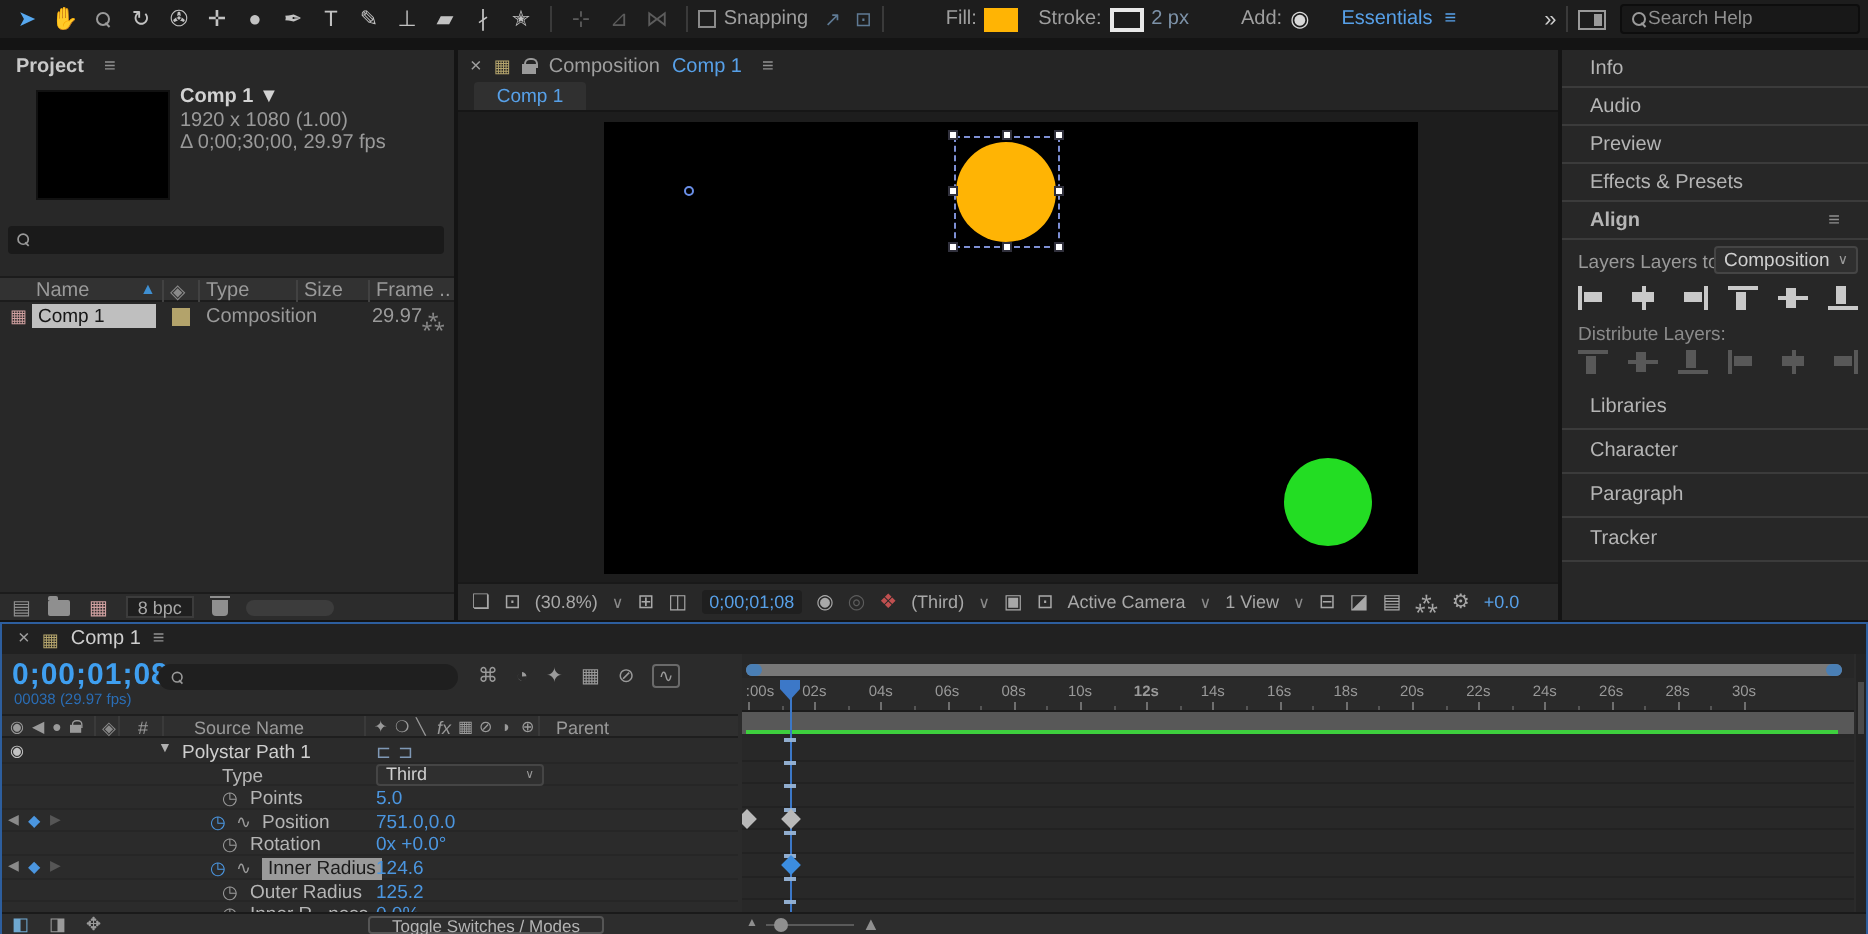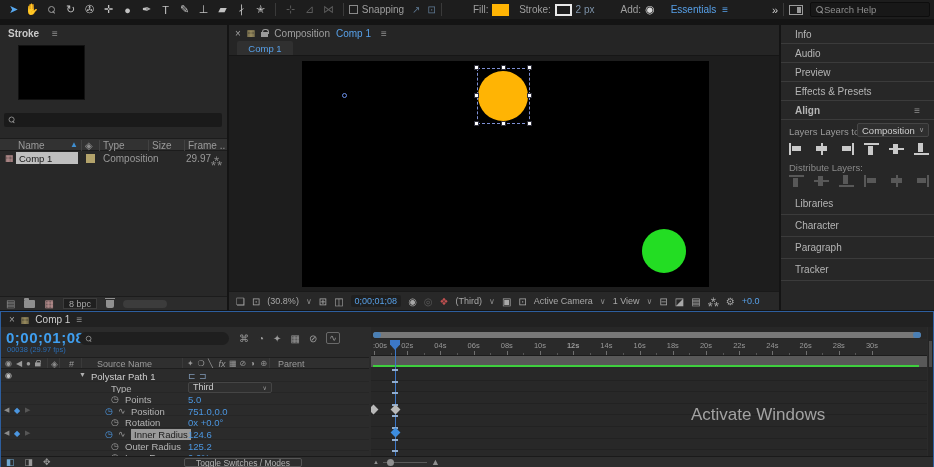--- a/index.html
+++ b/index.html
@@ -191,23 +191,28 @@
     <span style="color:#cfcfcf;margin-left:44px;font-size:11px">»</span>
     <span class="tsep"></span>
     <span class="icon-workspace"></span>
     <span class="searchbox" style="margin-left:7px">
       <span class="icon-mag"></span>
       <input placeholder="Search Help" style="">
     </span>
   </div>
 
   <div id="project">
-    <div style="position:absolute;left:8px;top:3px" class="ptitle">Stroke</div>
+    <div style="position:absolute;left:8px;top:3px" class="ptitle">Project</div>
     <div style="position:absolute;left:52px;top:3px" class="menu-ham">≡</div>
     <div class="pj-thumb"></div>
+    <div class="pj-info">
+      <div class="l1">Comp 1 ▼</div>
+      <div>1920 x 1080 (1.00)</div>
+      <div>Δ 0;00;30;00, 29.97 fps</div>
+    </div>
     <div class="pj-search">
       <span class="icon-mag" style="transform:scale(.85)"></span>
     </div>
     <div class="pj-cols">
       <span style="position:absolute;left:18px;top:1px">Name</span>
       <span style="position:absolute;left:70px;top:1px;color:#3f8fd1;font-size:8px">▲</span>
       <span style="position:absolute;left:85px;top:1px;color:#8a8a8a">◈</span>
       <span style="position:absolute;left:103px;top:1px">Type</span>
       <span style="position:absolute;left:152px;top:1px">Size</span>
       <span style="position:absolute;left:188px;top:1px">Frame ..</span>
@@ -487,21 +492,20 @@
           <div class="trk-row" style="top: 123.2px;"></div>
         </div>
       <div class="ph-marker"></div>
       <div class="ph-line"></div>
       <div class="ph-ibeams"></div>
       <div id="kf-host">
           <span class="kf gray" style="left: -1px; top: 79.1px;"></span>
           <span class="kf gray" style="left: 20.5px; top: 79.1px;"></span>
           <span class="kf blue" style="left: 20.5px; top: 102.3px;"></span>
         </div>
-      <div class="watermark1">Activate Windows</div>
     </div>
 
     <div class="tl-rail">
         <span class="thumb"></span>
       </div>
 
     <div class="tl-bottom">
       <span id="tl-bottom-icons-host" style="display:flex;gap:10px">
           <span style="font-size: 9px; color: rgb(111, 168, 208);">◧</span>
           <span style="font-size: 9px;">◨</span>

